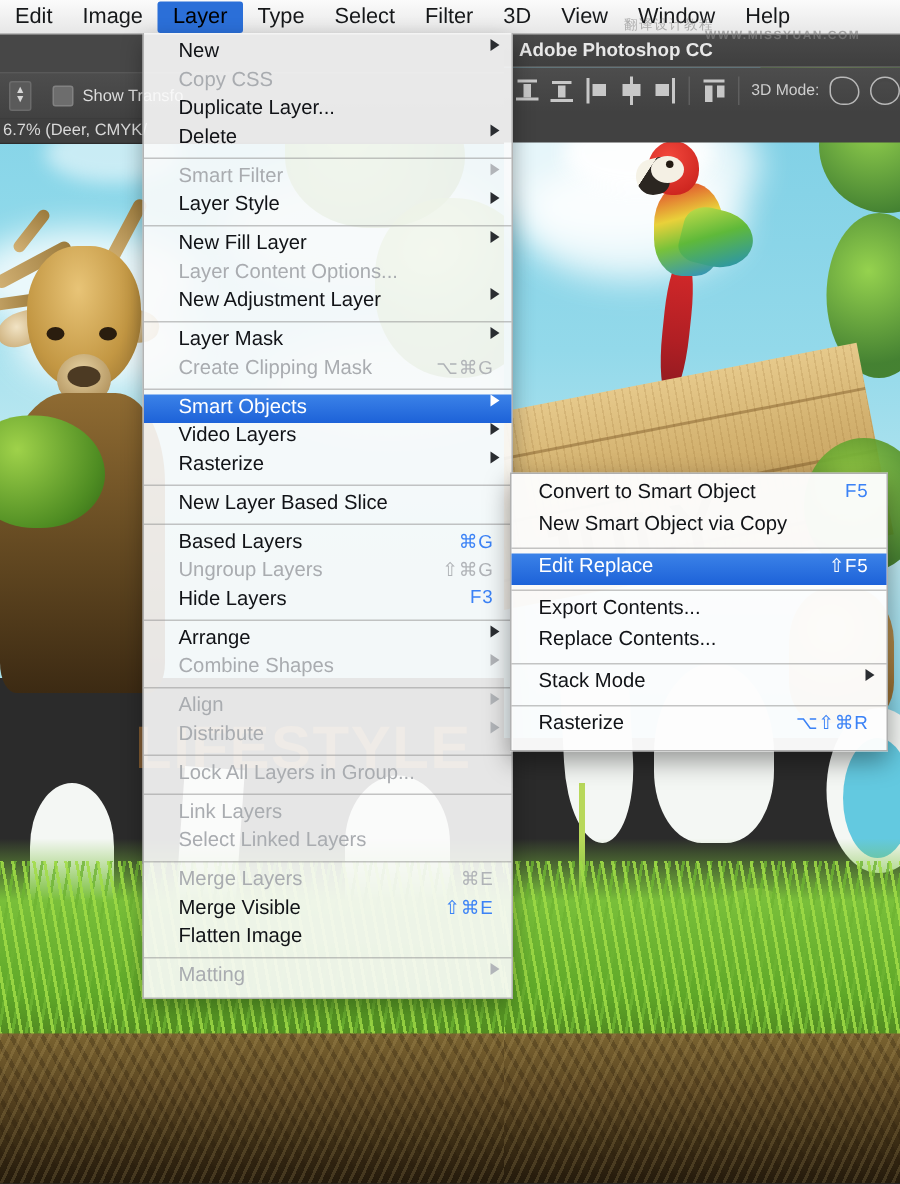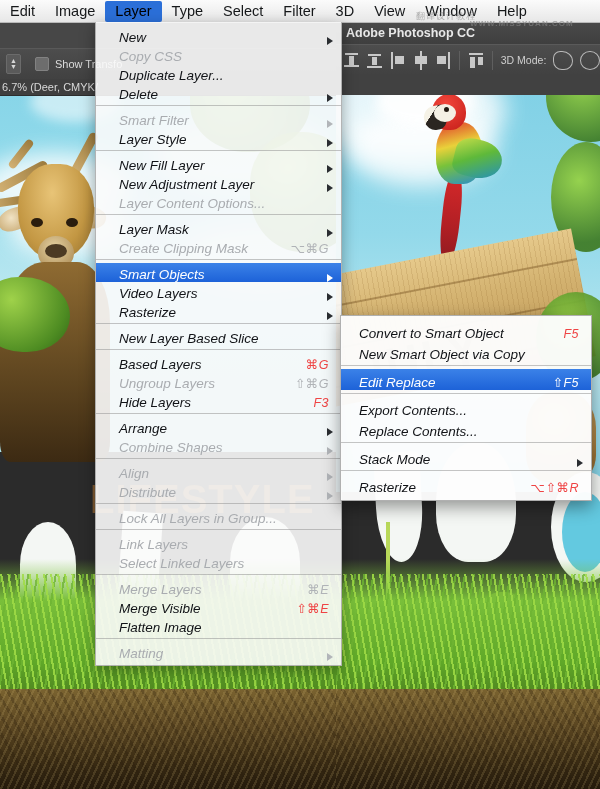--- a/index.html
+++ b/index.html
@@ -124,24 +124,24 @@
   
   .menu{position:absolute;z-index:80;
     background:rgba(251,251,251,.90);
     border:1px solid rgba(150,150,150,.7);
     border-top:none;
     box-shadow:0 5px 14px rgba(0,0,0,.35);}
   .menu-main{left:95px;top:22px;width:245px;padding:4px 0 4px 0;}
   .menu-sub{left:340px;top:315px;width:250px;padding:4px 0 5px 0;
     background:rgba(253,253,253,.97);border:1px solid rgba(150,150,150,.75);
     box-shadow:0 6px 16px rgba(0,0,0,.4);}
-  .mi{height:19px;display:flex;align-items:flex-end;position:relative;
-      padding:0 8px 0 23px;font-size:13.5px;color:#111317;white-space:nowrap;font-style:italic;}
+  .mi{height:19px;display:flex;align-items:flex-start;position:relative;
+      padding:0 8px 0 23px;font-size:13.5px;color:#111317;white-space:nowrap;}
   .mi .lbl{flex:0 0 auto;}
-  .mi .sc{margin-left:auto;font-size:12.5px;color:#ef4444;padding-right:4px;letter-spacing:.5px;}
+  .mi .sc{margin-left:auto;font-size:12.5px;color:#3b82f6;padding-right:4px;letter-spacing:.5px;}
   .mi.dis{color:#a9acb0;}
   .mi.dis .sc{color:#b0b3b7;}
   .mi.sel{background:linear-gradient(180deg,#3b82e8,#1d62d8);color:#fff;}
   .mi.sel .sc{color:#fff;}
   .arrow{margin-left:auto;width:0;height:0;border-left:6px solid #2a2d31;
     border-top:4.5px solid transparent;border-bottom:4.5px solid transparent;}
   .mi.dis .arrow{border-left-color:#b2b5b9;}
   .mi.sel .arrow{border-left-color:#ffffff;}
   .sep{height:1px;background:rgba(150,150,150,.55);margin:3px 0;}
   .sub-mi{height:21px;padding-left:18px;font-size:13.5px;}
@@ -350,26 +350,26 @@
       </div>
       <div class="mi ">
         <span class="lbl">Layer Style</span>
         <span class="arrow"></span>
       </div>
       <div class="sep"></div>
       <div class="mi ">
         <span class="lbl">New Fill Layer</span>
         <span class="arrow"></span>
       </div>
+      <div class="mi  dis">
+        <span class="lbl">Layer Content Options...</span>
+      </div>
       <div class="mi ">
         <span class="lbl">New Adjustment Layer</span>
         <span class="arrow"></span>
-      </div>
-      <div class="mi  dis">
-        <span class="lbl">Layer Content Options...</span>
       </div>
       <div class="sep"></div>
       <div class="mi ">
         <span class="lbl">Layer Mask</span>
         <span class="arrow"></span>
       </div>
       <div class="mi  dis">
         <span class="lbl">Create Clipping Mask</span>
         <span class="sc">⌥⌘G</span>
       </div>

